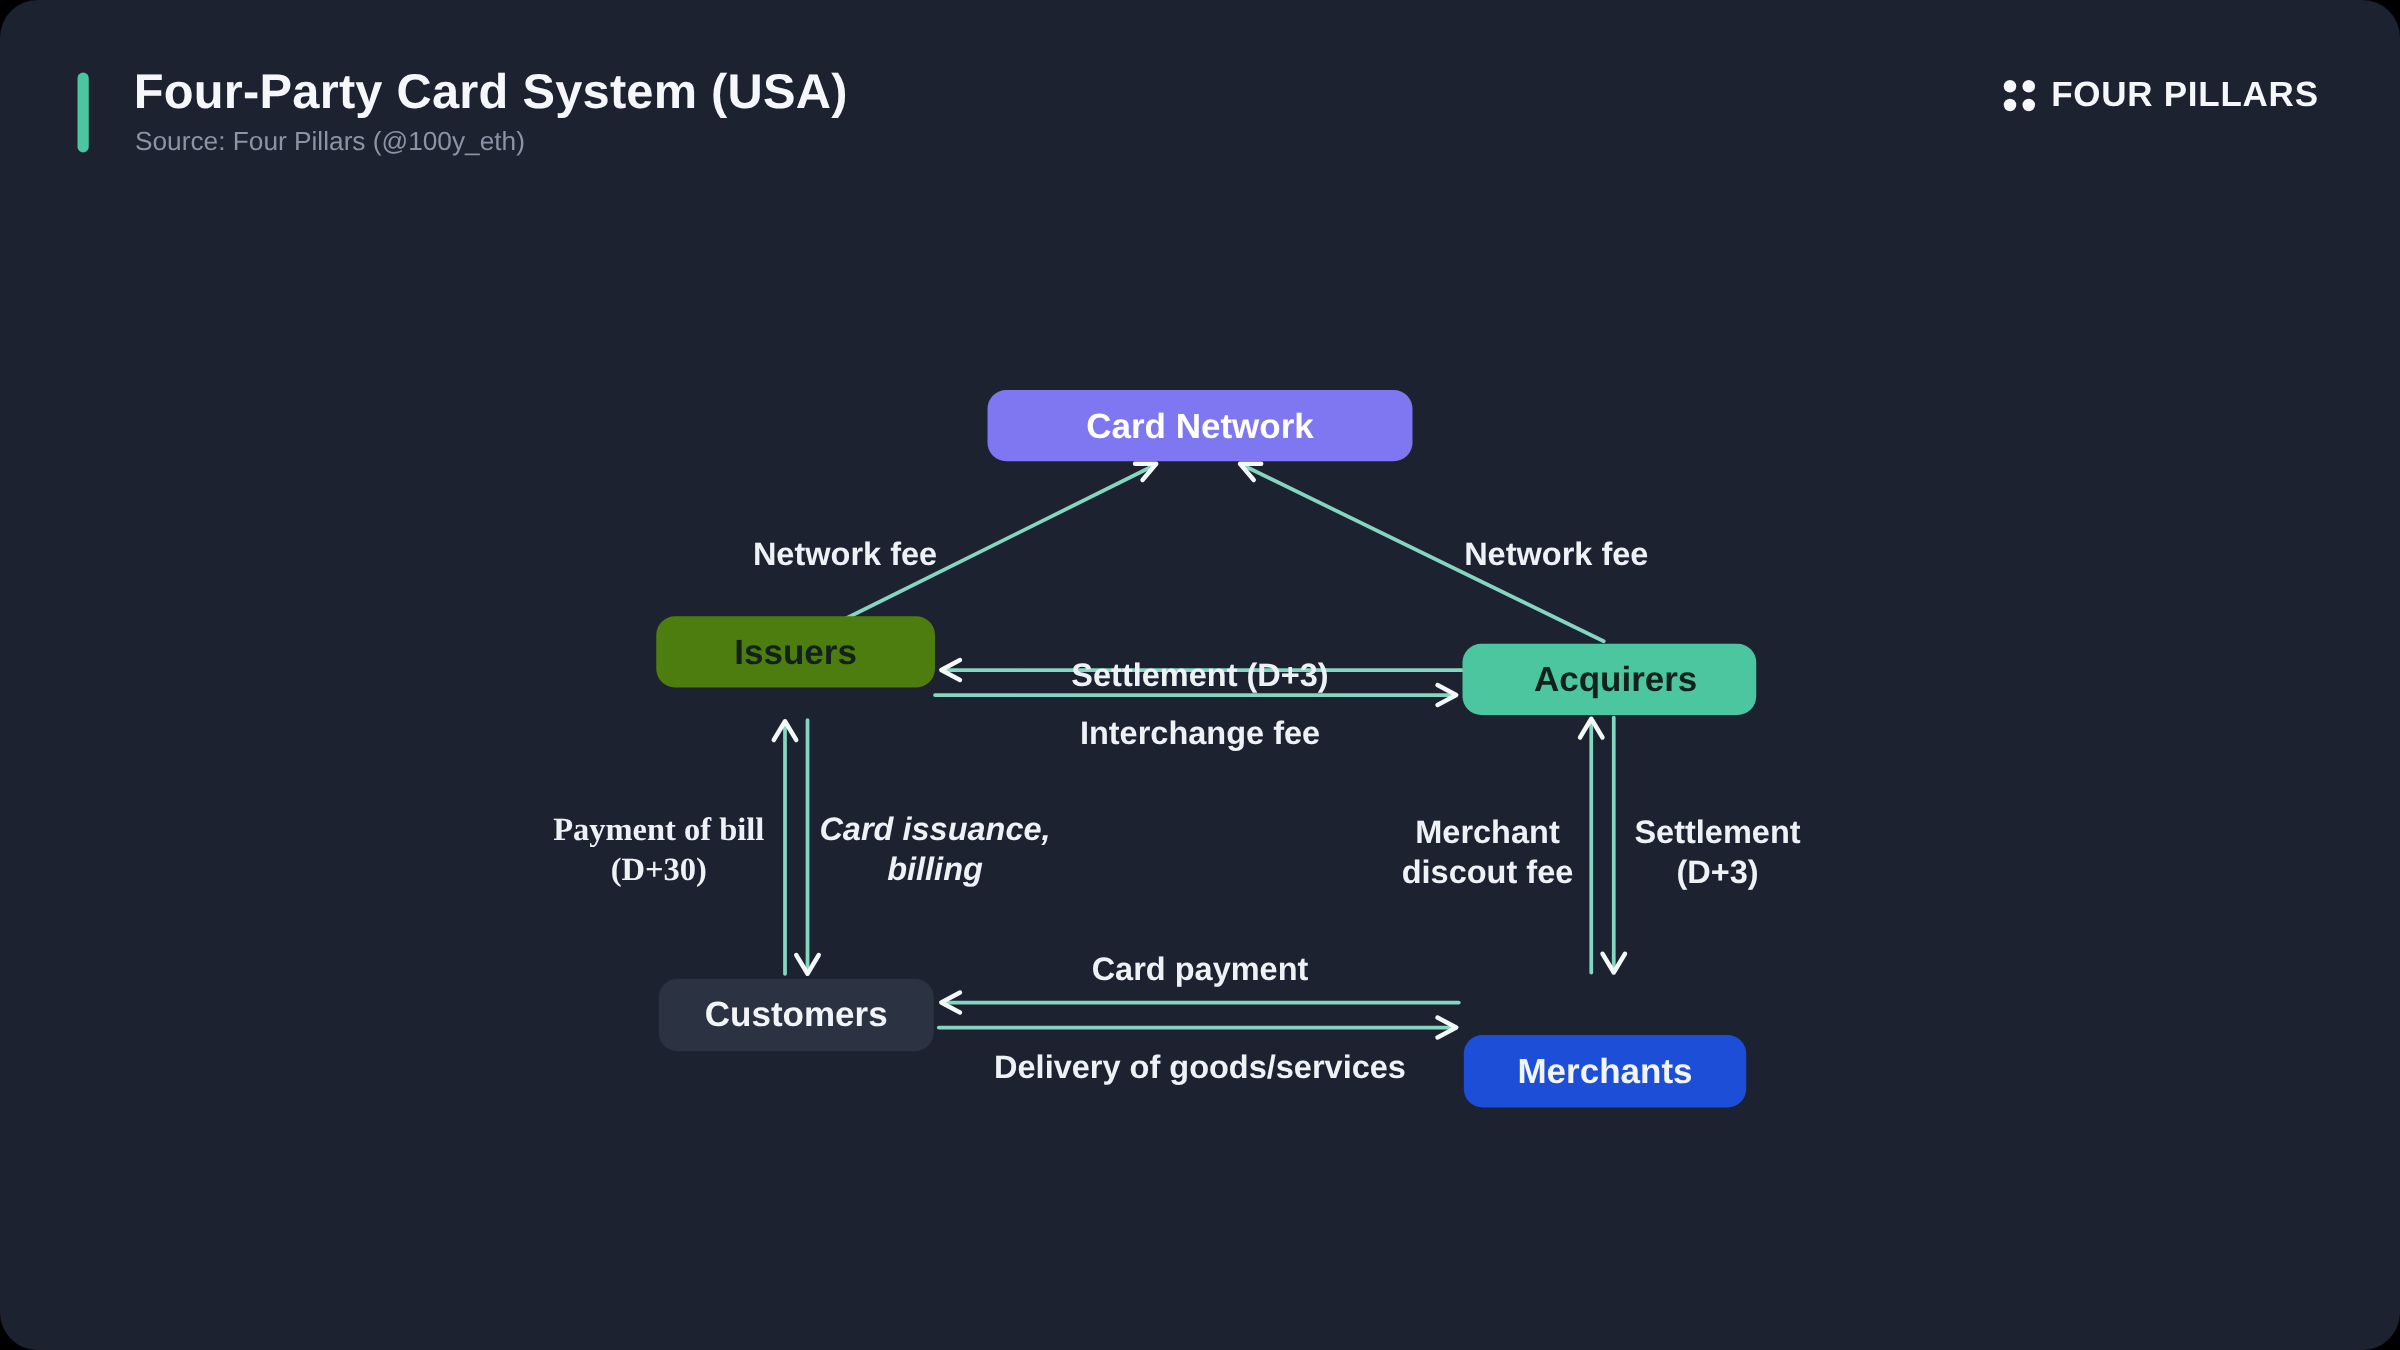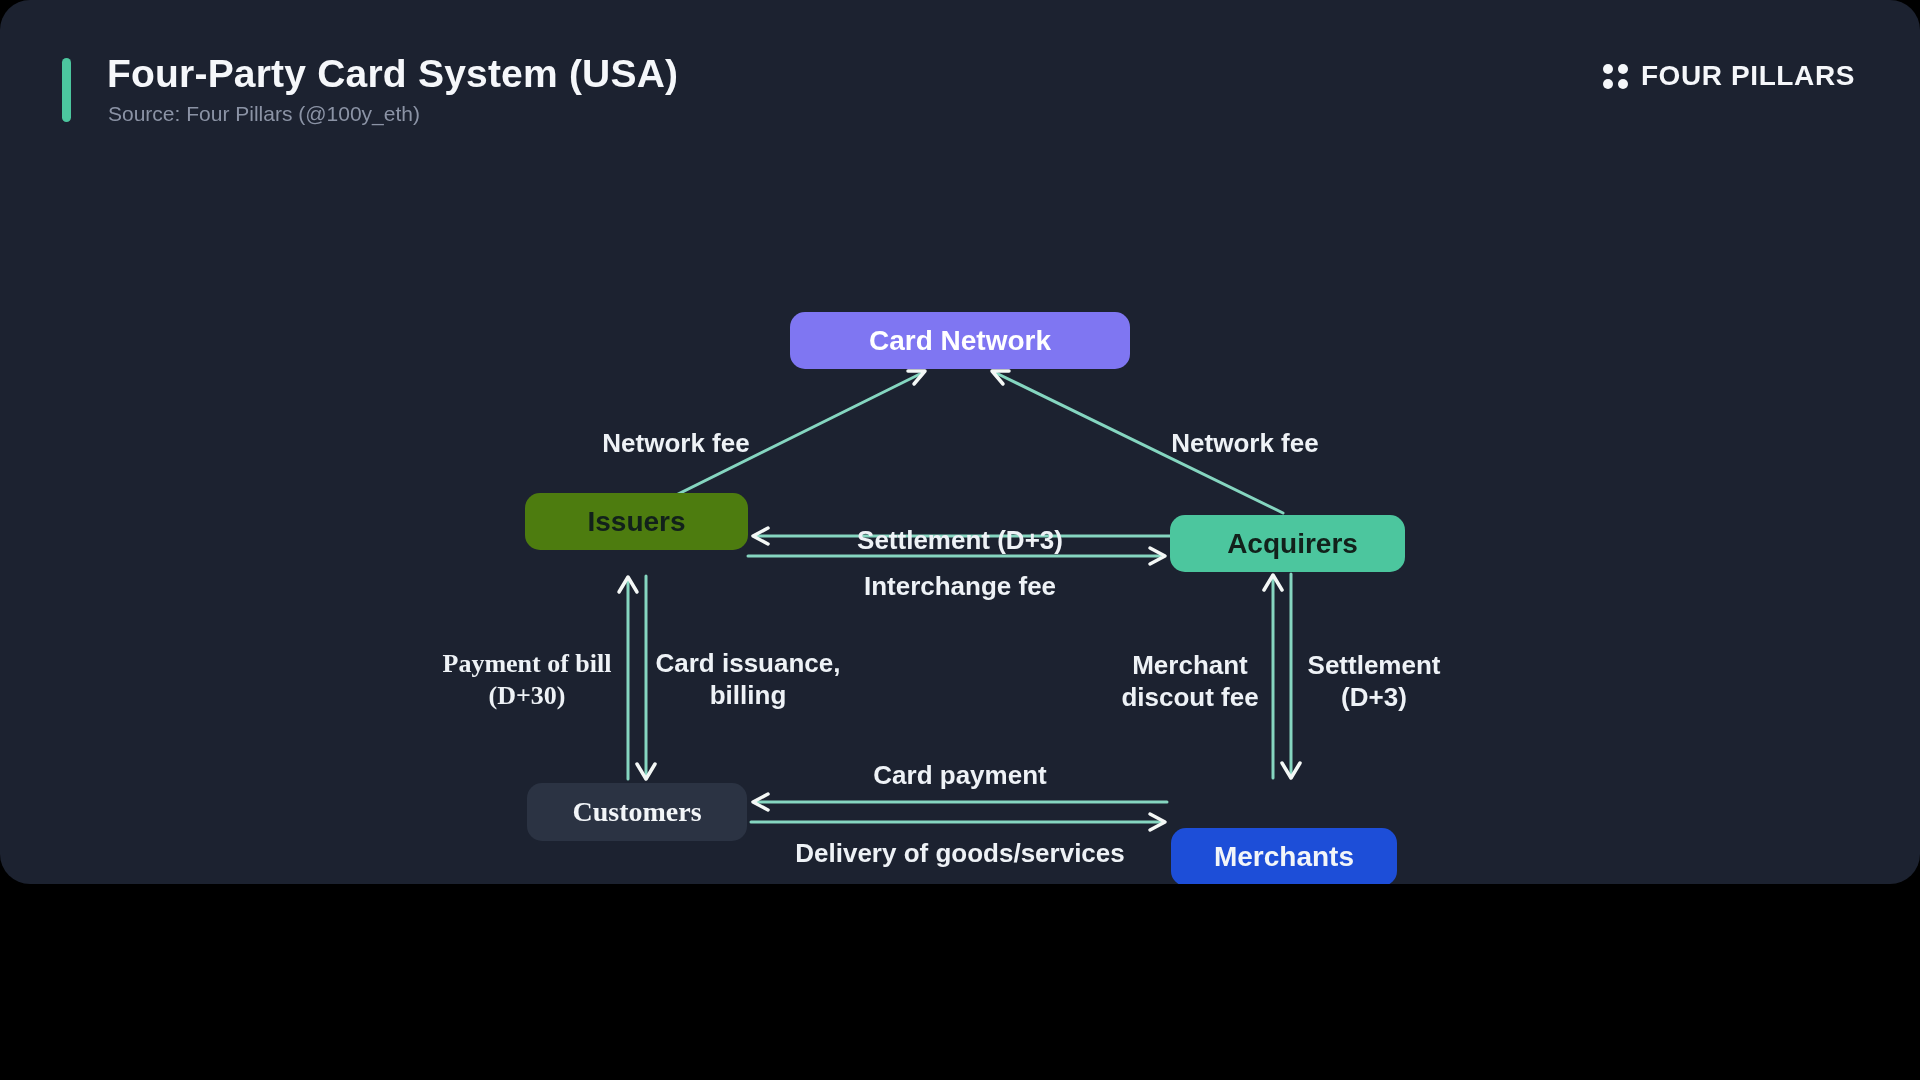--- a/index.html
+++ b/index.html
@@ -1,17 +1,17 @@
 <!DOCTYPE html>
 <html><head>
 <meta charset="utf-8">
 <style>
   html, body { margin:0; padding:0; background:#000; }
   .screen {
-    position:relative; width:1920px; height:884px;
+    position:relative; width:1920px; height:1080px;
     background:#1c2230; border-radius:30px; overflow:hidden;
     font-family:"Liberation Sans", sans-serif;
   }
   
   .accent-bar { position:absolute; left:62px; top:58px; width:9px; height:64px;
     border-radius:5px; background:#4cc69e; }
   .title { position:absolute; left:107px; top:52px; font-size:39px; font-weight:bold;
     color:#f5f7fa; letter-spacing:0.2px; white-space:nowrap; }
   .source { position:absolute; left:108px; top:102px; font-size:21px; color:#8b93a5;
     white-space:nowrap; }
@@ -21,31 +21,31 @@
   .dots-grid span { width:10px; height:10px; border-radius:50%; background:#f5f7fa; display:block; }
   .brand-name { font-size:28px; font-weight:bold; color:#f5f7fa; letter-spacing:0.6px;
     white-space:nowrap; }
   
   .node { position:absolute; display:flex; align-items:center; justify-content:center;
     font-weight:bold; font-size:28px; border-radius:15px;text-align:center; }
   .node-card-network { left:790px; top:312px; width:340px; height:57px;
     background:#7f76f2; color:#ffffff; }
   .node-issuers   { left:525px;  top:493px; width:223px; height:57px; background:#4d7c0f; color:#12211b; }
   .node-acquirers { left:1170px; top:515px; width:225px; height:57px; background:#4cc69e; color:#12211b;padding-left:10px; }
-  .node-customers { left:527px;  top:783px; width:220px; height:58px; background:#2b3343; color:#f2f5f8;font-family:Liberation Serif, serif; }
+  .node-customers { left:527px;  top:783px; width:220px; height:58px; background:#2b3343; color:#f2f5f8; }
   .node-merchants { left:1171px; top:828px; width:226px; height:58px; background:#1d4ed8; color:#f2f5f8; }
   
   .edge-label { position:absolute; transform:translate(-50%,-50%); color:#eef2f6;
     font-size:26px; font-weight:bold; text-align:center; line-height:1.22; white-space:nowrap; }
   .lbl-network-fee-left  { left:676px;  top:444px; }
   .lbl-network-fee-right { left:1245px; top:444px; }
   .lbl-settlement-top    { left:960px;  top:509px;margin-top:32px; }
   .lbl-interchange       { left:960px;  top:587px; }
   .lbl-payment-of-bill   { left:527px;  top:680px;font-family:Liberation Serif, serif; }
-  .lbl-card-issuance     { left:748px;  top:680px; }
+  .lbl-card-issuance     { left:748px;  top:680px;font-style:italic; }
   .lbl-merchant-discount { left:1190px; top:682px; }
   .lbl-settlement-right  { left:1374px; top:682px; }
   .lbl-card-payment      { left:960px;  top:776px; }
   .lbl-delivery          { left:960px;  top:854px; }
   
   .arrows { position:absolute; left:0; top:0; width:1920px; height:1080px; pointer-events:none; }
   .arrows line { stroke:#85d6c0; stroke-width:3; stroke-linecap:round; }
   .arrows path { stroke:#f4f8f6; stroke-width:3.5; fill:none; stroke-linecap:round;
     stroke-linejoin:round; }
 </style>

